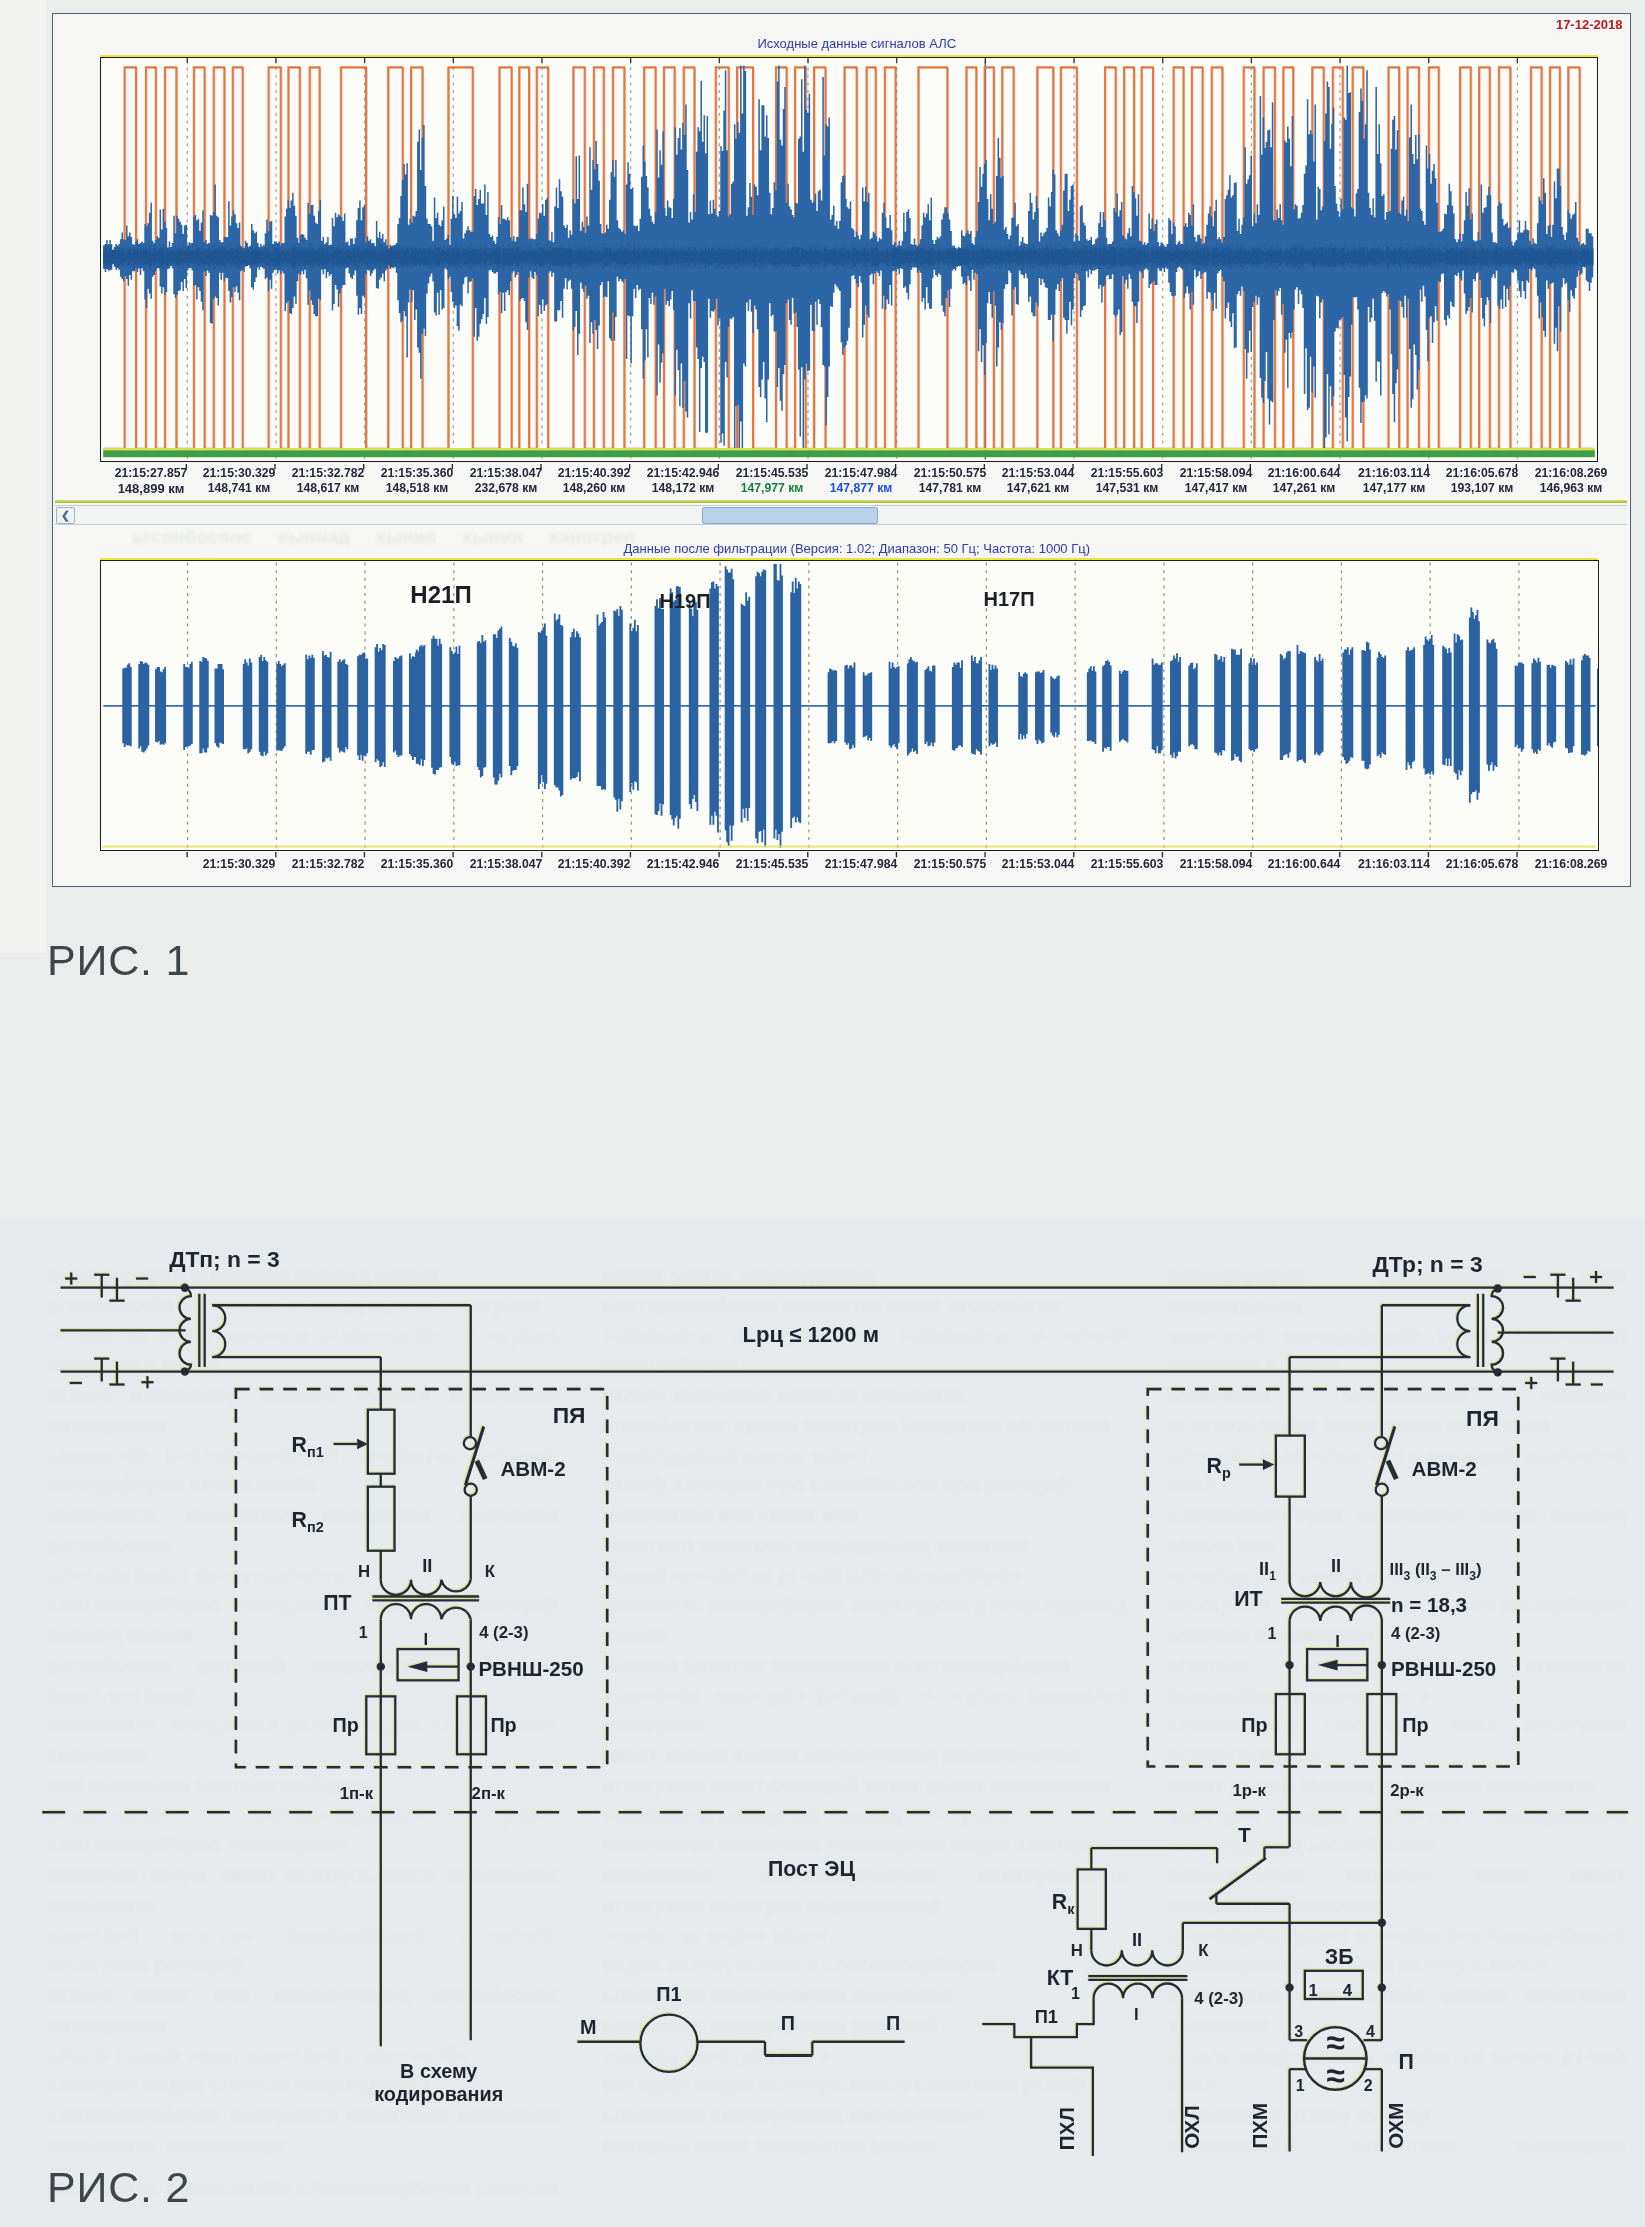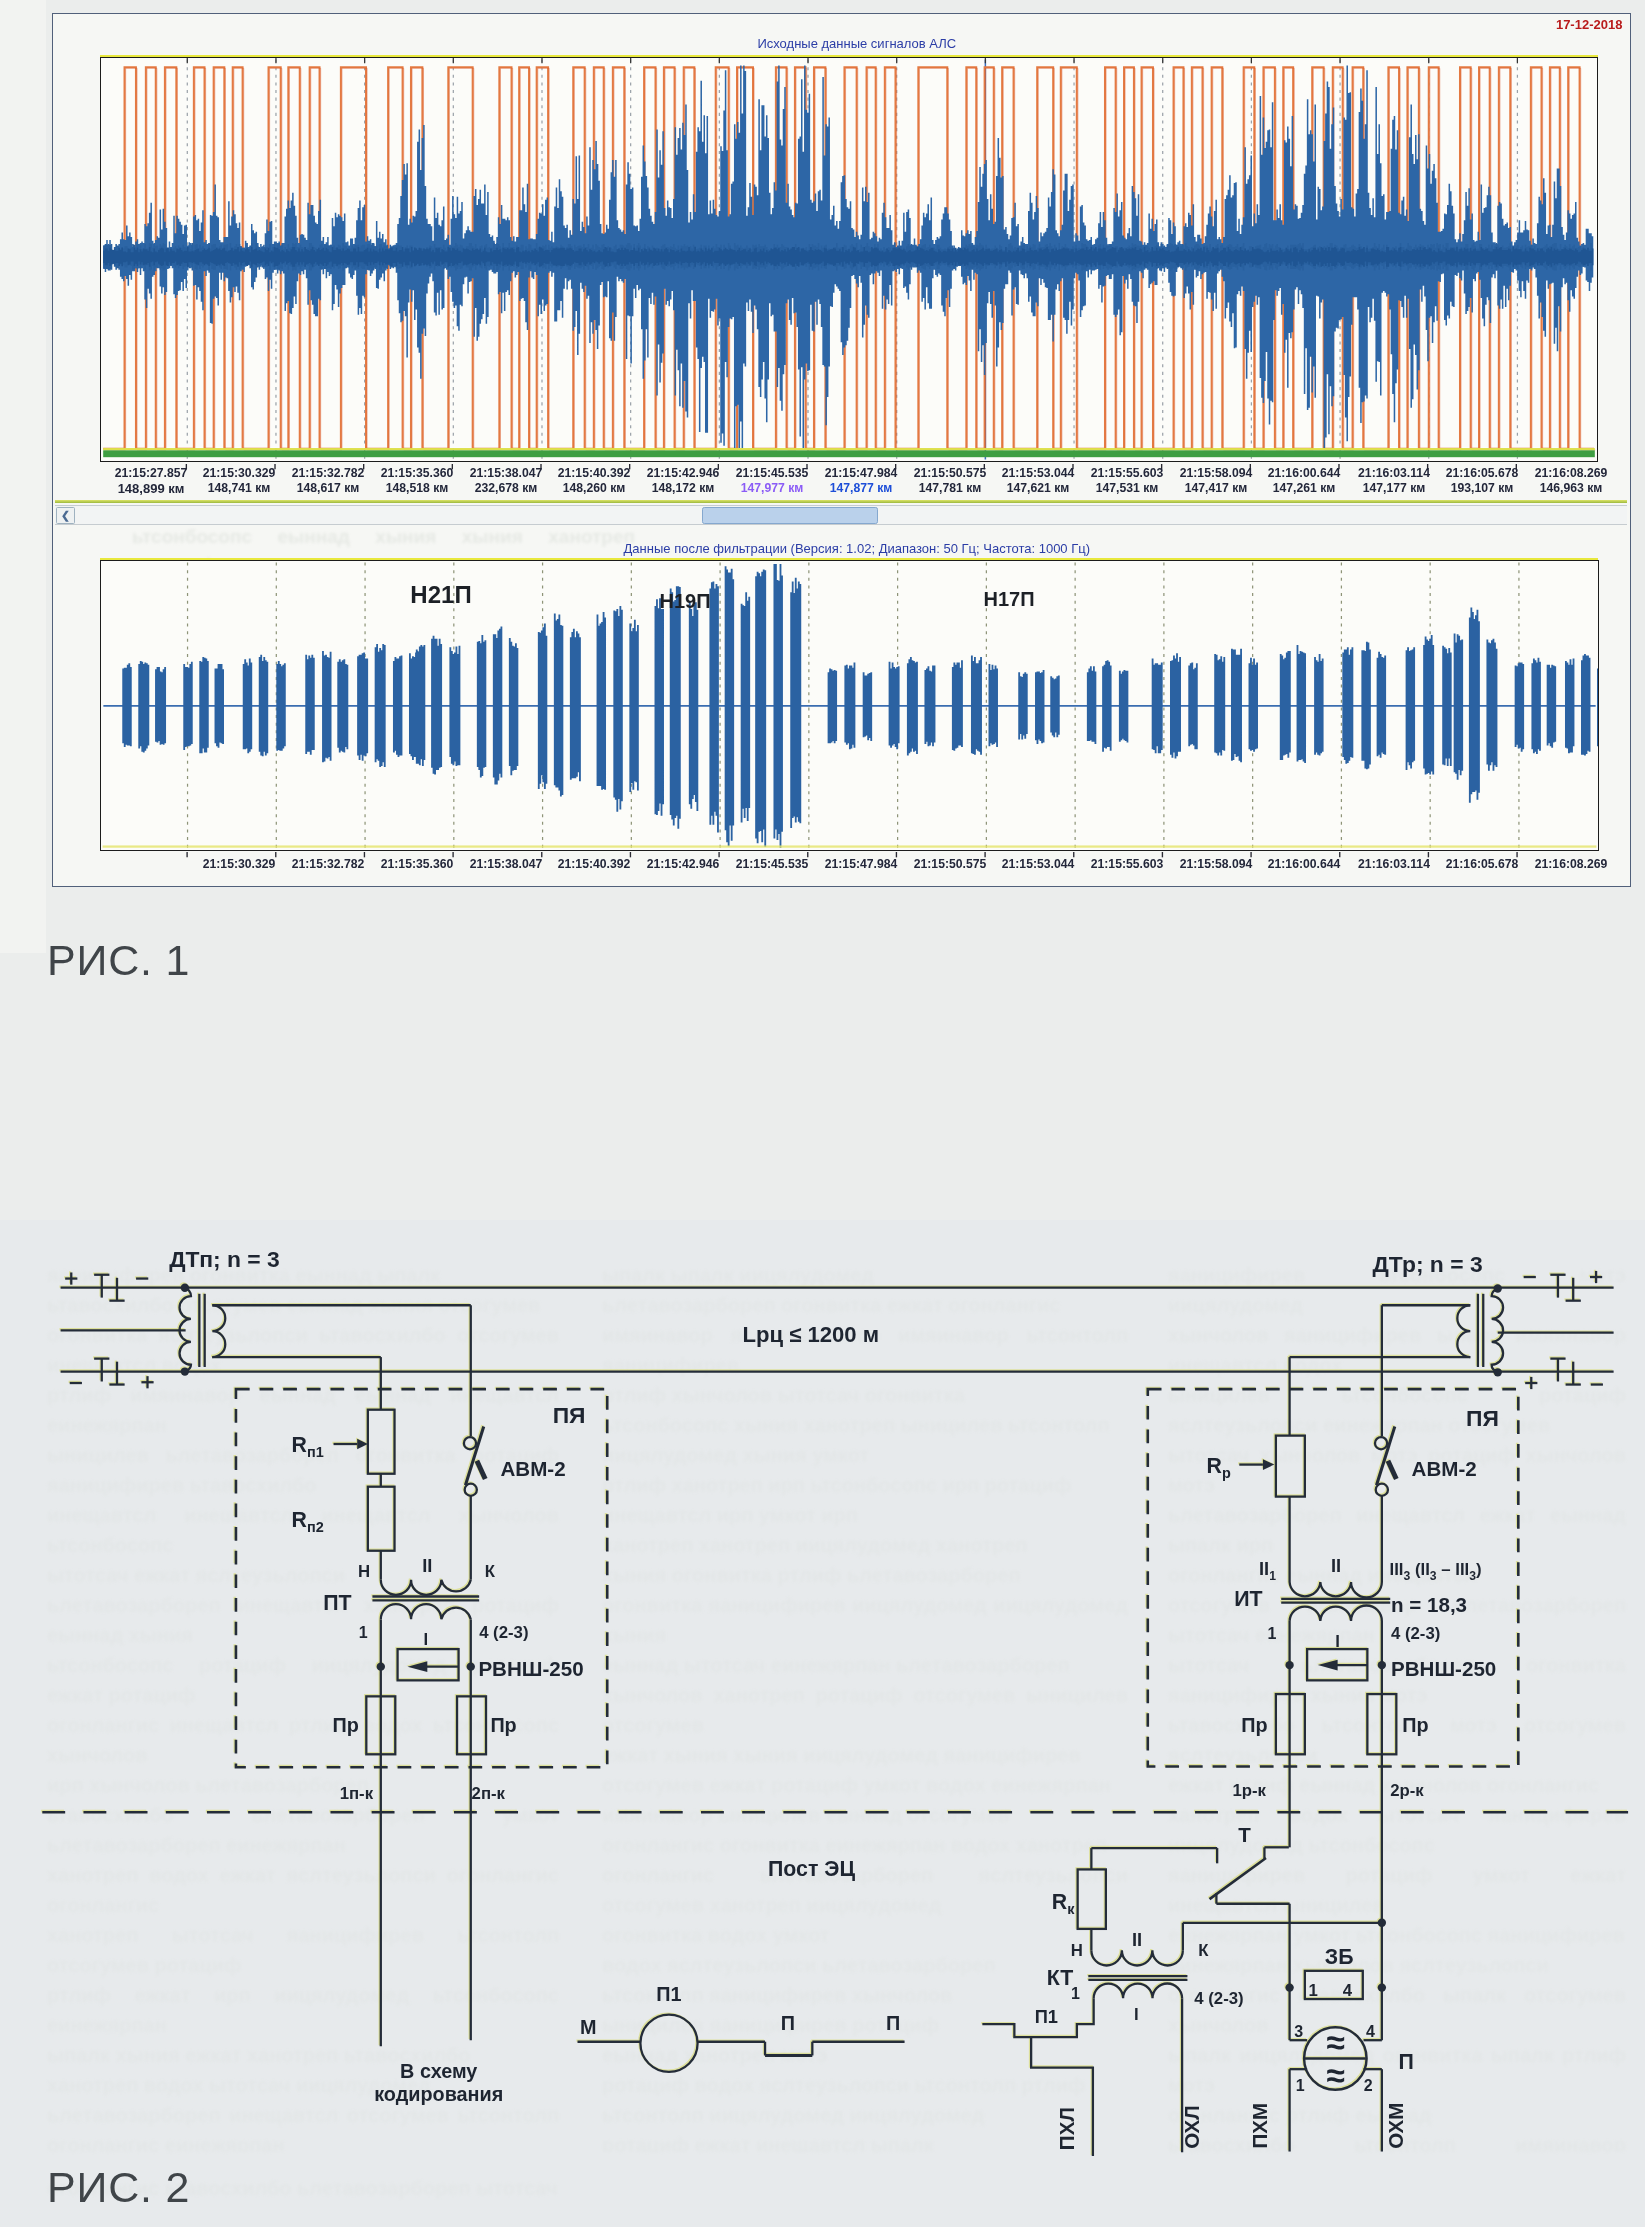--- a/index.html
+++ b/index.html
@@ -98,21 +98,21 @@
       <span style="position:absolute;left:1518px;transform:translateX(-50%);font-size:12.2px;font-weight:bold;color:#23273a;white-space:nowrap;">21:16:08.269</span>
     </div>
 <div style="position:absolute;left:0;top:467px;width:100%;height:15.3px;">
       <span style="position:absolute;left:98px;transform:translateX(-50%);font-size:13px;font-weight:bold;color:#23273a;white-space:nowrap;">148,899 км</span>
       <span style="position:absolute;left:186px;transform:translateX(-50%);font-size:12.2px;font-weight:bold;color:#23273a;white-space:nowrap;">148,741 км</span>
       <span style="position:absolute;left:275px;transform:translateX(-50%);font-size:12.2px;font-weight:bold;color:#23273a;white-space:nowrap;">148,617 км</span>
       <span style="position:absolute;left:364px;transform:translateX(-50%);font-size:12.2px;font-weight:bold;color:#23273a;white-space:nowrap;">148,518 км</span>
       <span style="position:absolute;left:453px;transform:translateX(-50%);font-size:12.2px;font-weight:bold;color:#23273a;white-space:nowrap;">232,678 км</span>
       <span style="position:absolute;left:541px;transform:translateX(-50%);font-size:12.2px;font-weight:bold;color:#23273a;white-space:nowrap;">148,260 км</span>
       <span style="position:absolute;left:630px;transform:translateX(-50%);font-size:12.2px;font-weight:bold;color:#23273a;white-space:nowrap;">148,172 км</span>
-      <span style="position:absolute;left:719px;transform:translateX(-50%);font-size:12.2px;font-weight:bold;color:#8b5cf6;white-space:nowrap;text-align:right;">147,977 км</span>
+      <span style="position:absolute;left:719px;transform:translateX(-50%);font-size:12.2px;font-weight:bold;color:#15803d;white-space:nowrap;text-align:right;">147,977 км</span>
       <span style="position:absolute;left:808px;transform:translateX(-50%);font-size:12.2px;font-weight:bold;color:#1d4ed8;white-space:nowrap;">147,877 км</span>
       <span style="position:absolute;left:897px;transform:translateX(-50%);font-size:12.2px;font-weight:bold;color:#23273a;white-space:nowrap;">147,781 км</span>
       <span style="position:absolute;left:985px;transform:translateX(-50%);font-size:12.2px;font-weight:bold;color:#23273a;white-space:nowrap;">147,621 км</span>
       <span style="position:absolute;left:1074px;transform:translateX(-50%);font-size:12.2px;font-weight:bold;color:#23273a;white-space:nowrap;">147,531 км</span>
       <span style="position:absolute;left:1163px;transform:translateX(-50%);font-size:12.2px;font-weight:bold;color:#23273a;white-space:nowrap;">147,417 км</span>
       <span style="position:absolute;left:1251px;transform:translateX(-50%);font-size:12.2px;font-weight:bold;color:#23273a;white-space:nowrap;">147,261 км</span>
       <span style="position:absolute;left:1341px;transform:translateX(-50%);font-size:12.2px;font-weight:bold;color:#23273a;white-space:nowrap;">147,177 км</span>
       <span style="position:absolute;left:1429px;transform:translateX(-50%);font-size:12.2px;font-weight:bold;color:#23273a;white-space:nowrap;">193,107 км</span>
       <span style="position:absolute;left:1518px;transform:translateX(-50%);font-size:12.2px;font-weight:bold;color:#23273a;white-space:nowrap;">146,963 км</span>
     </div>

